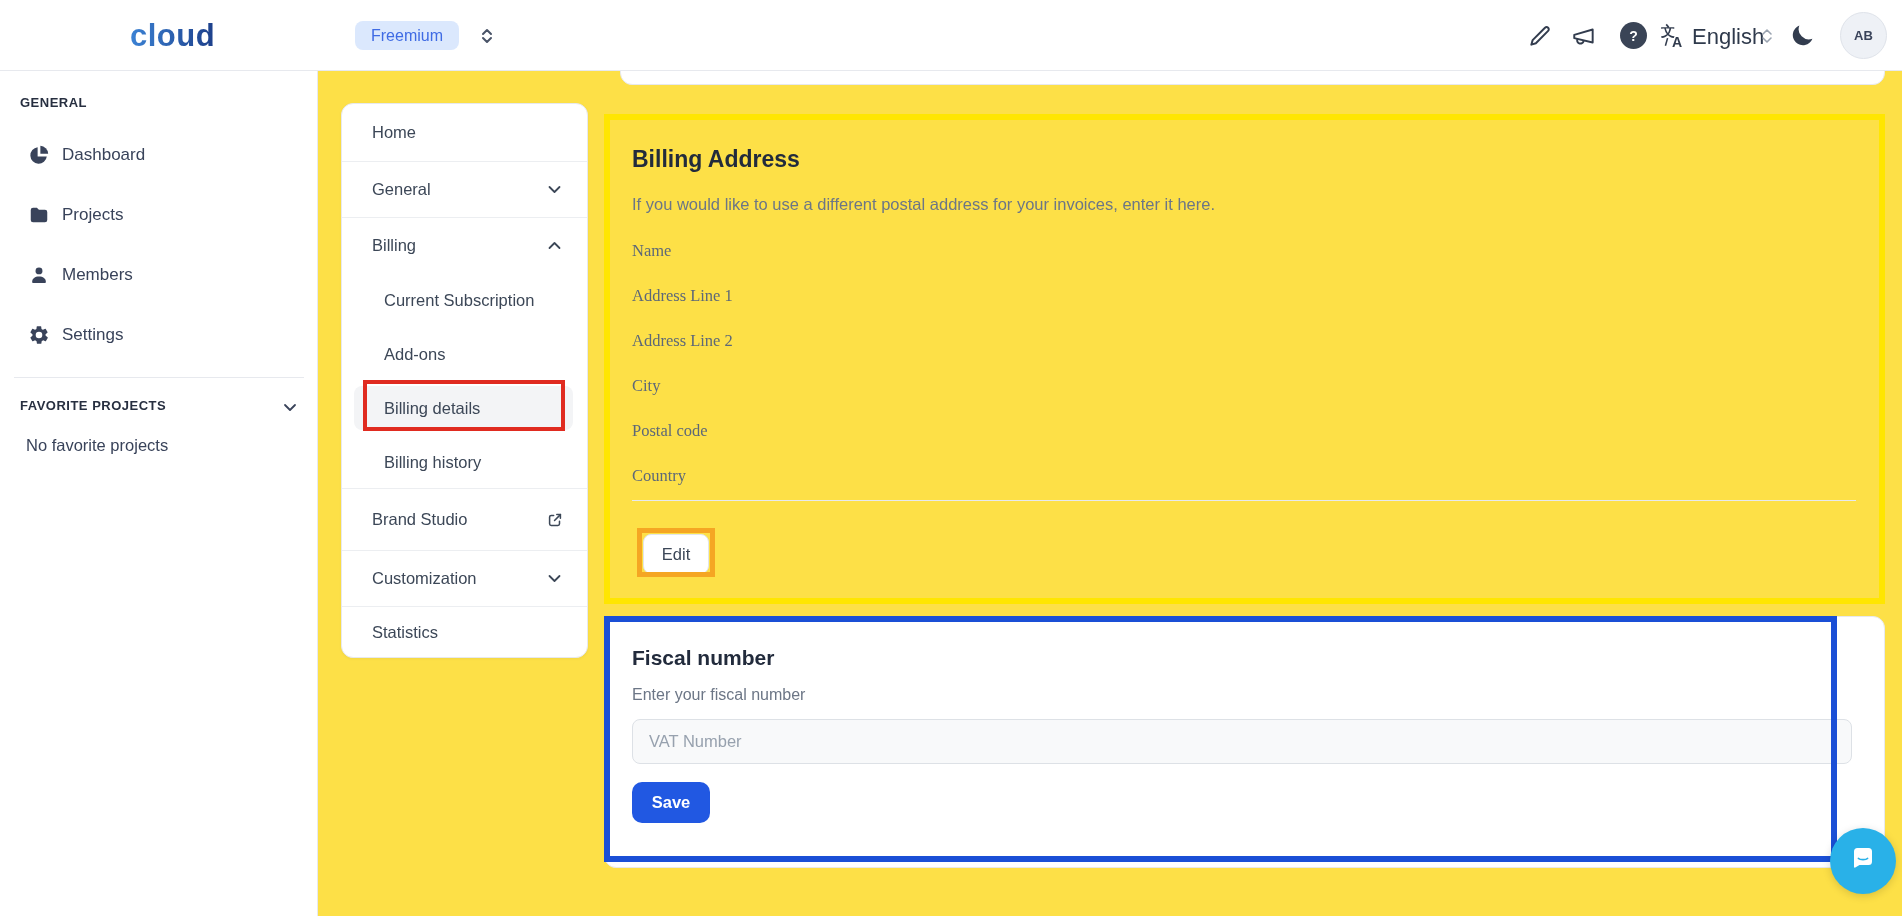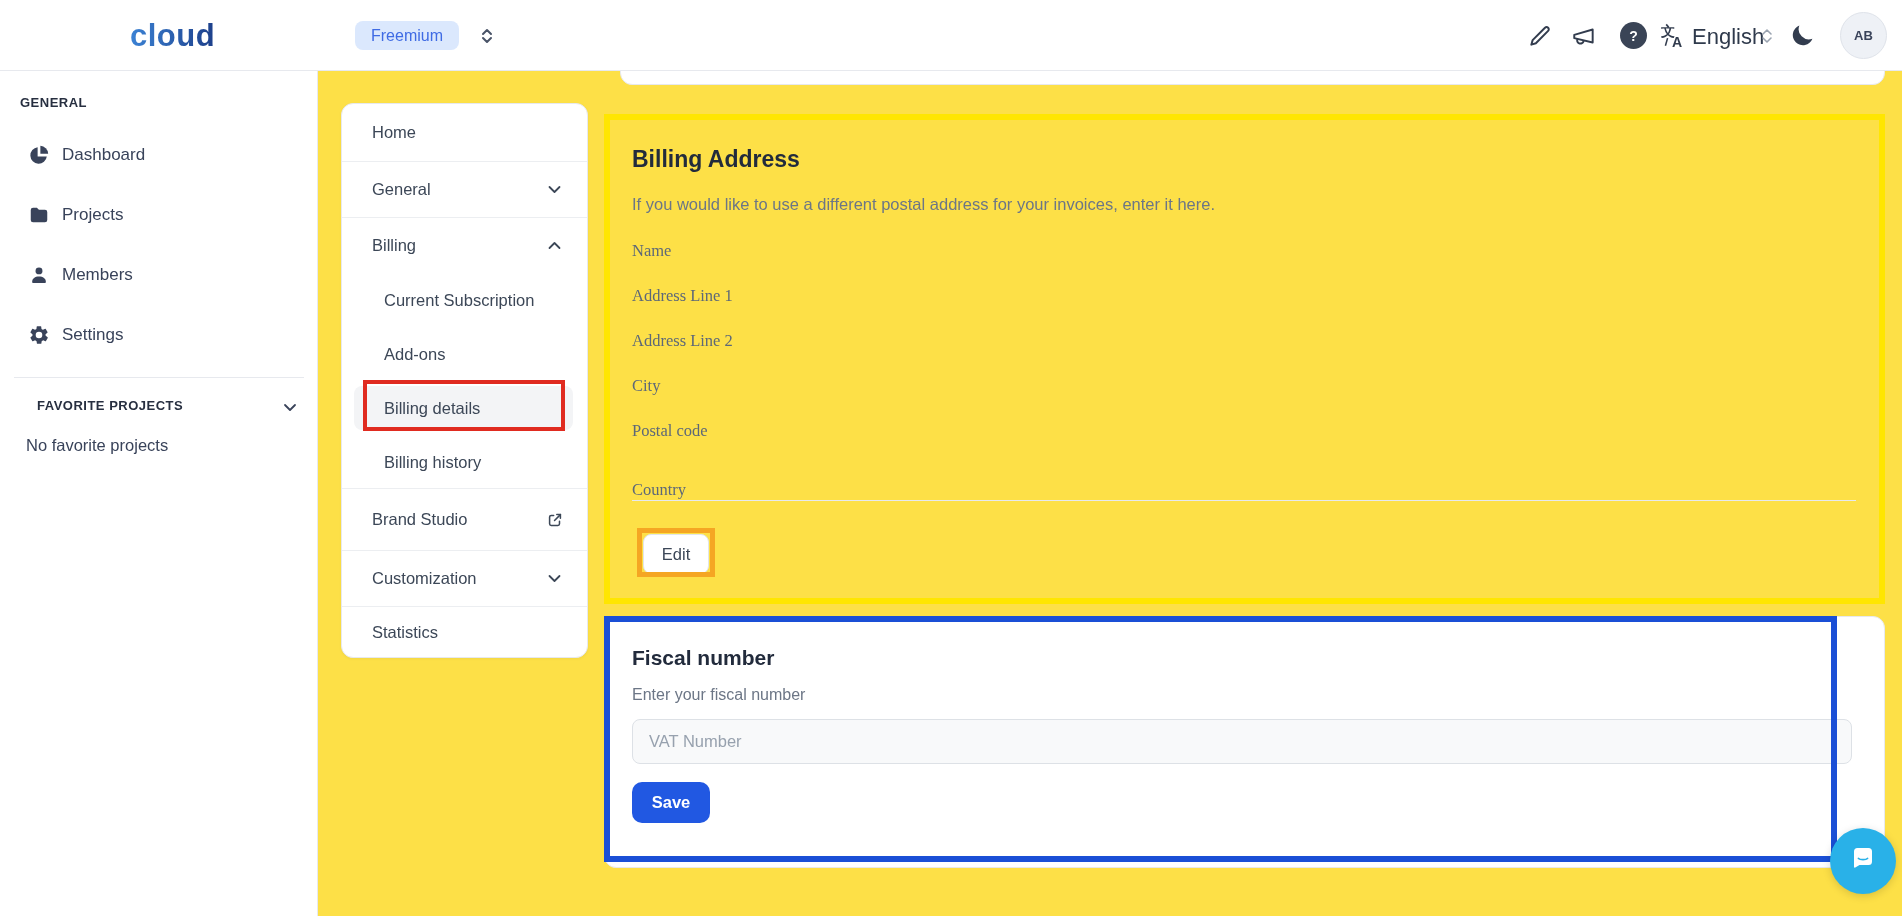--- a/index.html
+++ b/index.html
@@ -181,21 +181,21 @@
       <span class="sicon">
         <svg viewBox="0 0 24 24" width="22" height="22" fill="currentColor">
           <path d="M19.14 12.94c.04-.3.06-.61.06-.94s-.02-.64-.07-.94l2.03-1.58a.5.5 0 0 0 .12-.64l-1.92-3.32a.5.5 0 0 0-.61-.22l-2.39.96a7 7 0 0 0-1.62-.94l-.36-2.54a.5.5 0 0 0-.5-.42h-3.84a.5.5 0 0 0-.5.42l-.36 2.54c-.59.24-1.13.57-1.62.94l-2.39-.96a.5.5 0 0 0-.61.22L2.74 8.84a.5.5 0 0 0 .12.64l2.03 1.58c-.05.3-.07.63-.07.94s.02.64.07.94l-2.03 1.58a.5.5 0 0 0-.12.64l1.92 3.32c.14.24.42.34.68.24l2.39-.96c.5.38 1.03.7 1.62.94l.36 2.54c.04.24.25.42.5.42h3.84c.25 0 .46-.18.5-.42l.36-2.54c.59-.24 1.13-.56 1.62-.94l2.39.96c.26.1.54 0 .68-.24l1.92-3.32a.5.5 0 0 0-.12-.64l-2.03-1.58zM12 15.6a3.6 3.6 0 1 1 0-7.2 3.6 3.6 0 0 1 0 7.2z"></path>
         </svg>
       </span>
       <span class="slabel">Settings</span>
     </div>
 
     <div class="side-divider" style="top:306px;"></div>
 
-    <div class="side-section-title" style="top:327px;margin-left:17px;">FAVORITE PROJECTS</div>
+    <div class="side-section-title" style="top:327px;">FAVORITE PROJECTS</div>
     <span class="fav-chevron" style="top:327px;">
       <svg viewBox="0 0 18 18" width="18" height="18" fill="none" stroke="currentColor" stroke-width="1.8" stroke-linecap="round" stroke-linejoin="round">
         <path d="M4 7l5 5 5-5"></path>
       </svg>
     </span>
     <div class="empty-text" style="top:365px;">No favorite projects</div>
 
   </div>
 
   <div class="nav-card">
@@ -268,21 +268,21 @@
   <div class="scrolled-card-edge"></div>
 
   <div class="section-title" style="left:632px; top:146px; font-size:23px;">Billing Address</div>
   <div class="section-desc" style="left:632px; top:195px;">If you would like to use a different postal address for your invoices, enter it here.</div>
 
   <div class="field-label" style="top:241px;">Name</div>
   <div class="field-label" style="top:286px;">Address Line 1</div>
   <div class="field-label" style="top:331px;">Address Line 2</div>
   <div class="field-label" style="top:376px;">City</div>
   <div class="field-label" style="top:421px;text-align:right;">Postal code</div>
-  <div class="field-label" style="top:480px;">Country</div>
+  <div class="field-label" style="top:466px;">Country</div>
 
   <div class="content-divider" style="top:500px;"></div>
 
   <button class="edit-btn">Edit</button>
 
   <div class="fiscal-card"></div>
   <div class="section-title" style="left:632px; top:646px; font-size:21px; z-index:2;">Fiscal number</div>
   <div class="section-desc" style="left:632px; top:686px; font-size:16px; z-index:2;">Enter your fiscal number</div>
   <input class="vat-input" type="text" placeholder="VAT Number" style="">
   <button class="save-btn">Save</button>

